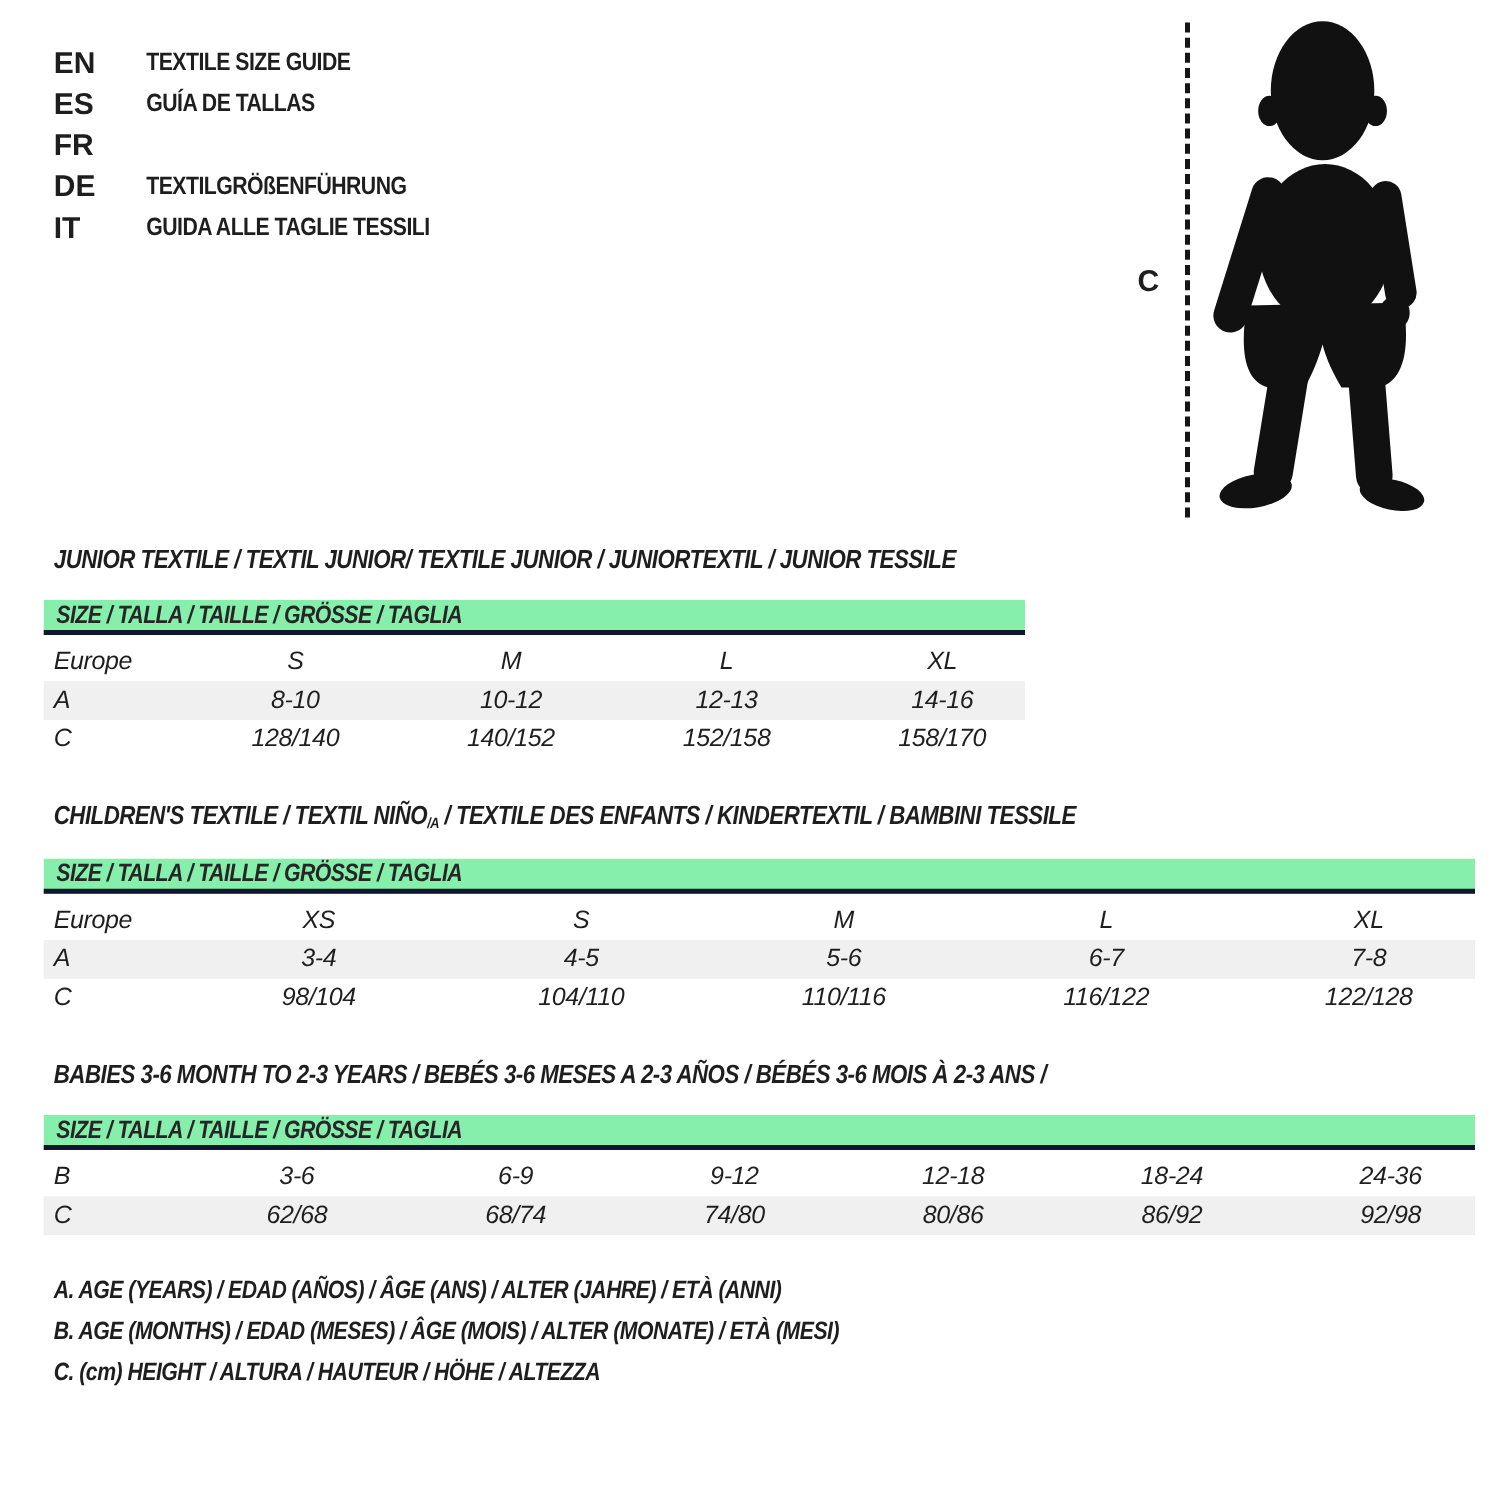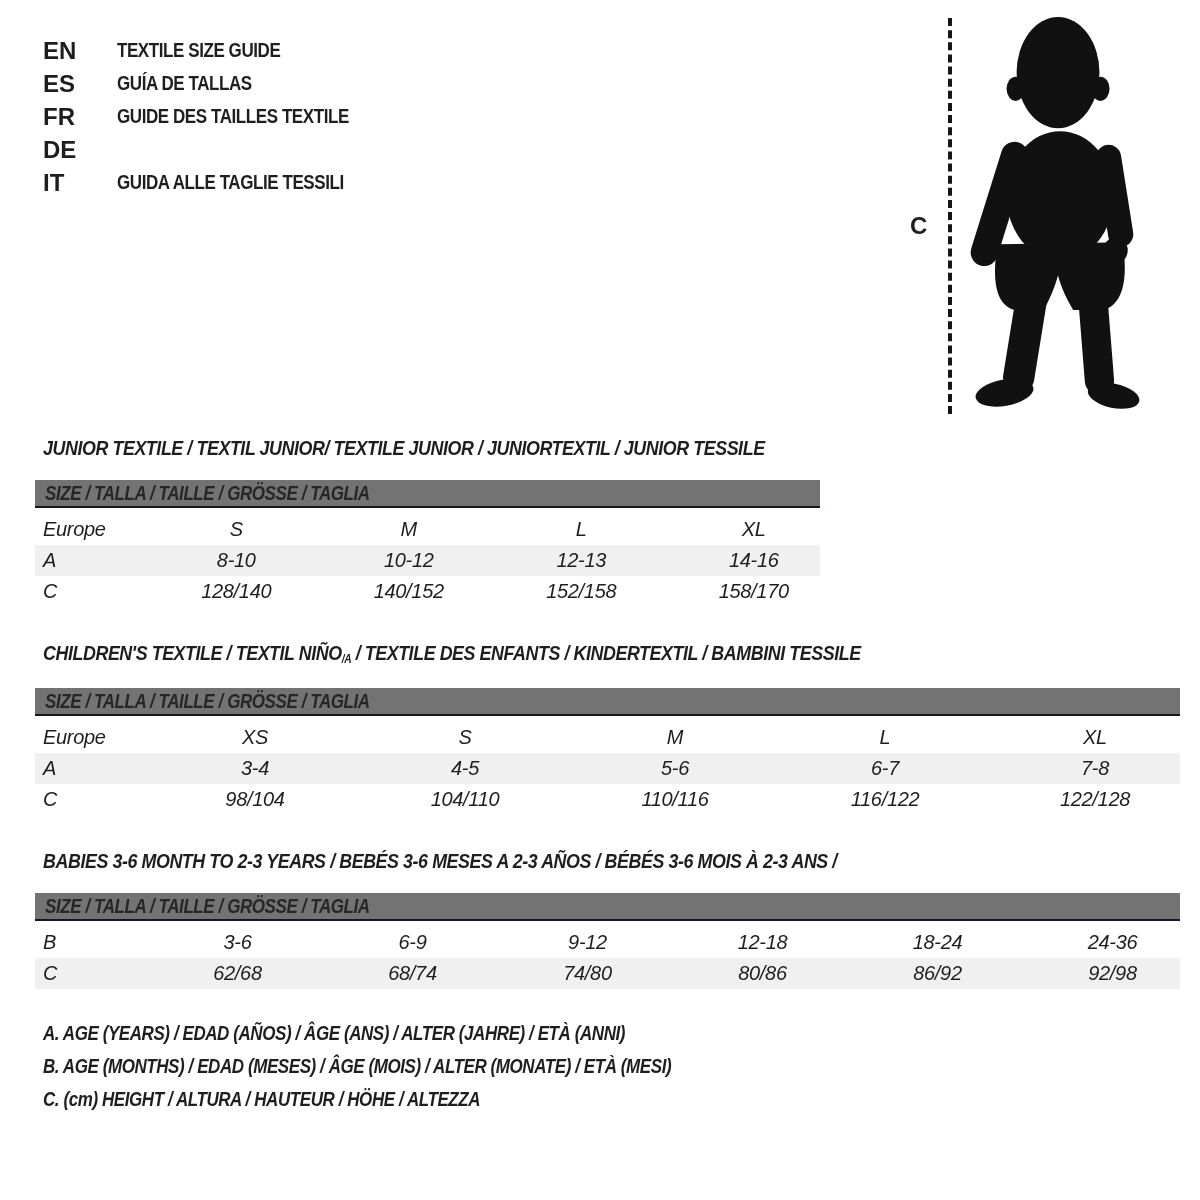--- a/index.html
+++ b/index.html
@@ -27,21 +27,21 @@
   .figure-svg{position:absolute;left:962px;top:12px;}
 
   
   .content{position:absolute;left:35px;top:430px;width:1145px;font-style:italic;}
   .size-section{margin-bottom:28px;}
   .sec-title{font-weight:bold;font-size:21px;line-height:36px;padding-left:8px;}
   .seg-small{font-size:12px;position:relative;top:3px;}
 
   .size-table{margin-top:14px;width:100%;}
   .sec-junior .size-table{width:785px;}
-  .size-bar{height:28px;background:#737373;border-bottom:2px solid #0f172a;
+  .size-bar{height:28px;background:#86efac;border-bottom:4px solid #0f172a;
             display:flex;align-items:center;padding-left:10px;box-sizing:border-box;
             font-weight:bold;font-size:20px;color:#262626;}
   .t-rows{margin-top:6px;}
   .t-row{display:flex;height:31px;align-items:center;font-size:20px;letter-spacing:-0.3px;gap:40px;}
   .t-row.shaded{background:#f0f0f0;}
   .t-label{width:95px;padding-left:8px;box-sizing:border-box;}
   .t-cell{flex:1;text-align:center;}
 
   .legend{margin-top:24px;padding-left:8px;}
   .legend-line{font-weight:bold;font-size:20px;line-height:33px;}
@@ -55,24 +55,24 @@
       <div class="lang-row">
         <span class="lang-code">EN</span>
         <span class="lang-title"><span class="cx">TEXTILE SIZE GUIDE</span></span>
       </div>
       <div class="lang-row">
         <span class="lang-code">ES</span>
         <span class="lang-title"><span class="cx">GUÍA DE TALLAS</span></span>
       </div>
       <div class="lang-row">
         <span class="lang-code">FR</span>
-        <span class="lang-title"><span class="cx">GUIDE DES TAILLES TEXTILE</span></span>
       </div>
       <div class="lang-row">
         <span class="lang-code">DE</span>
+        <span class="lang-title"><span class="cx">TEXTILGRÖßENFÜHRUNG</span></span>
       </div>
       <div class="lang-row">
         <span class="lang-code">IT</span>
         <span class="lang-title"><span class="cx">GUIDA ALLE TAGLIE TESSILI</span></span>
       </div>
     </div>
 
   <div class="figure-label">C</div>
   <div class="figure-line"></div>
 

